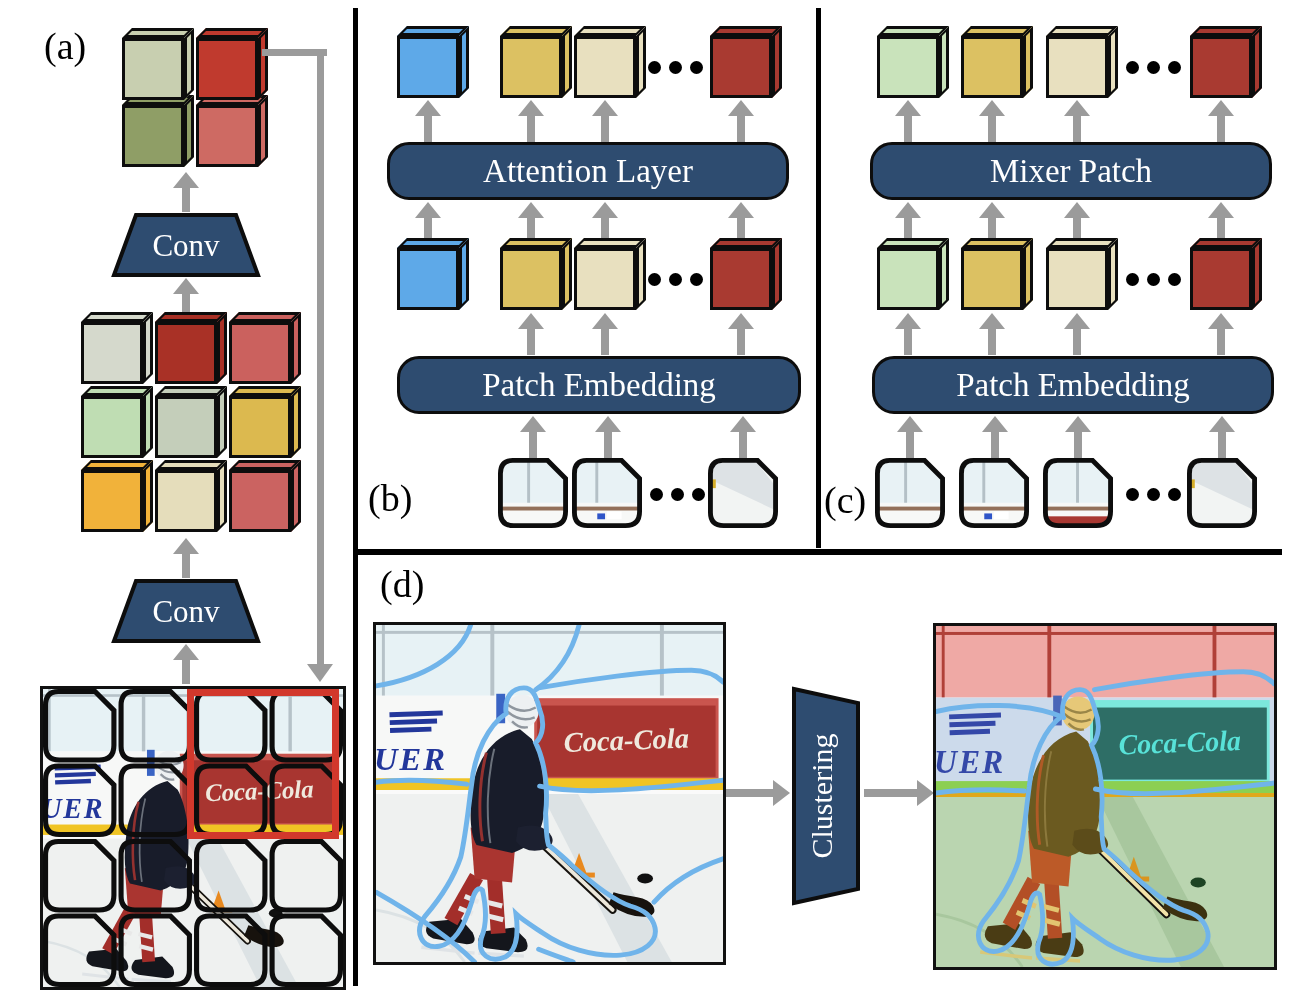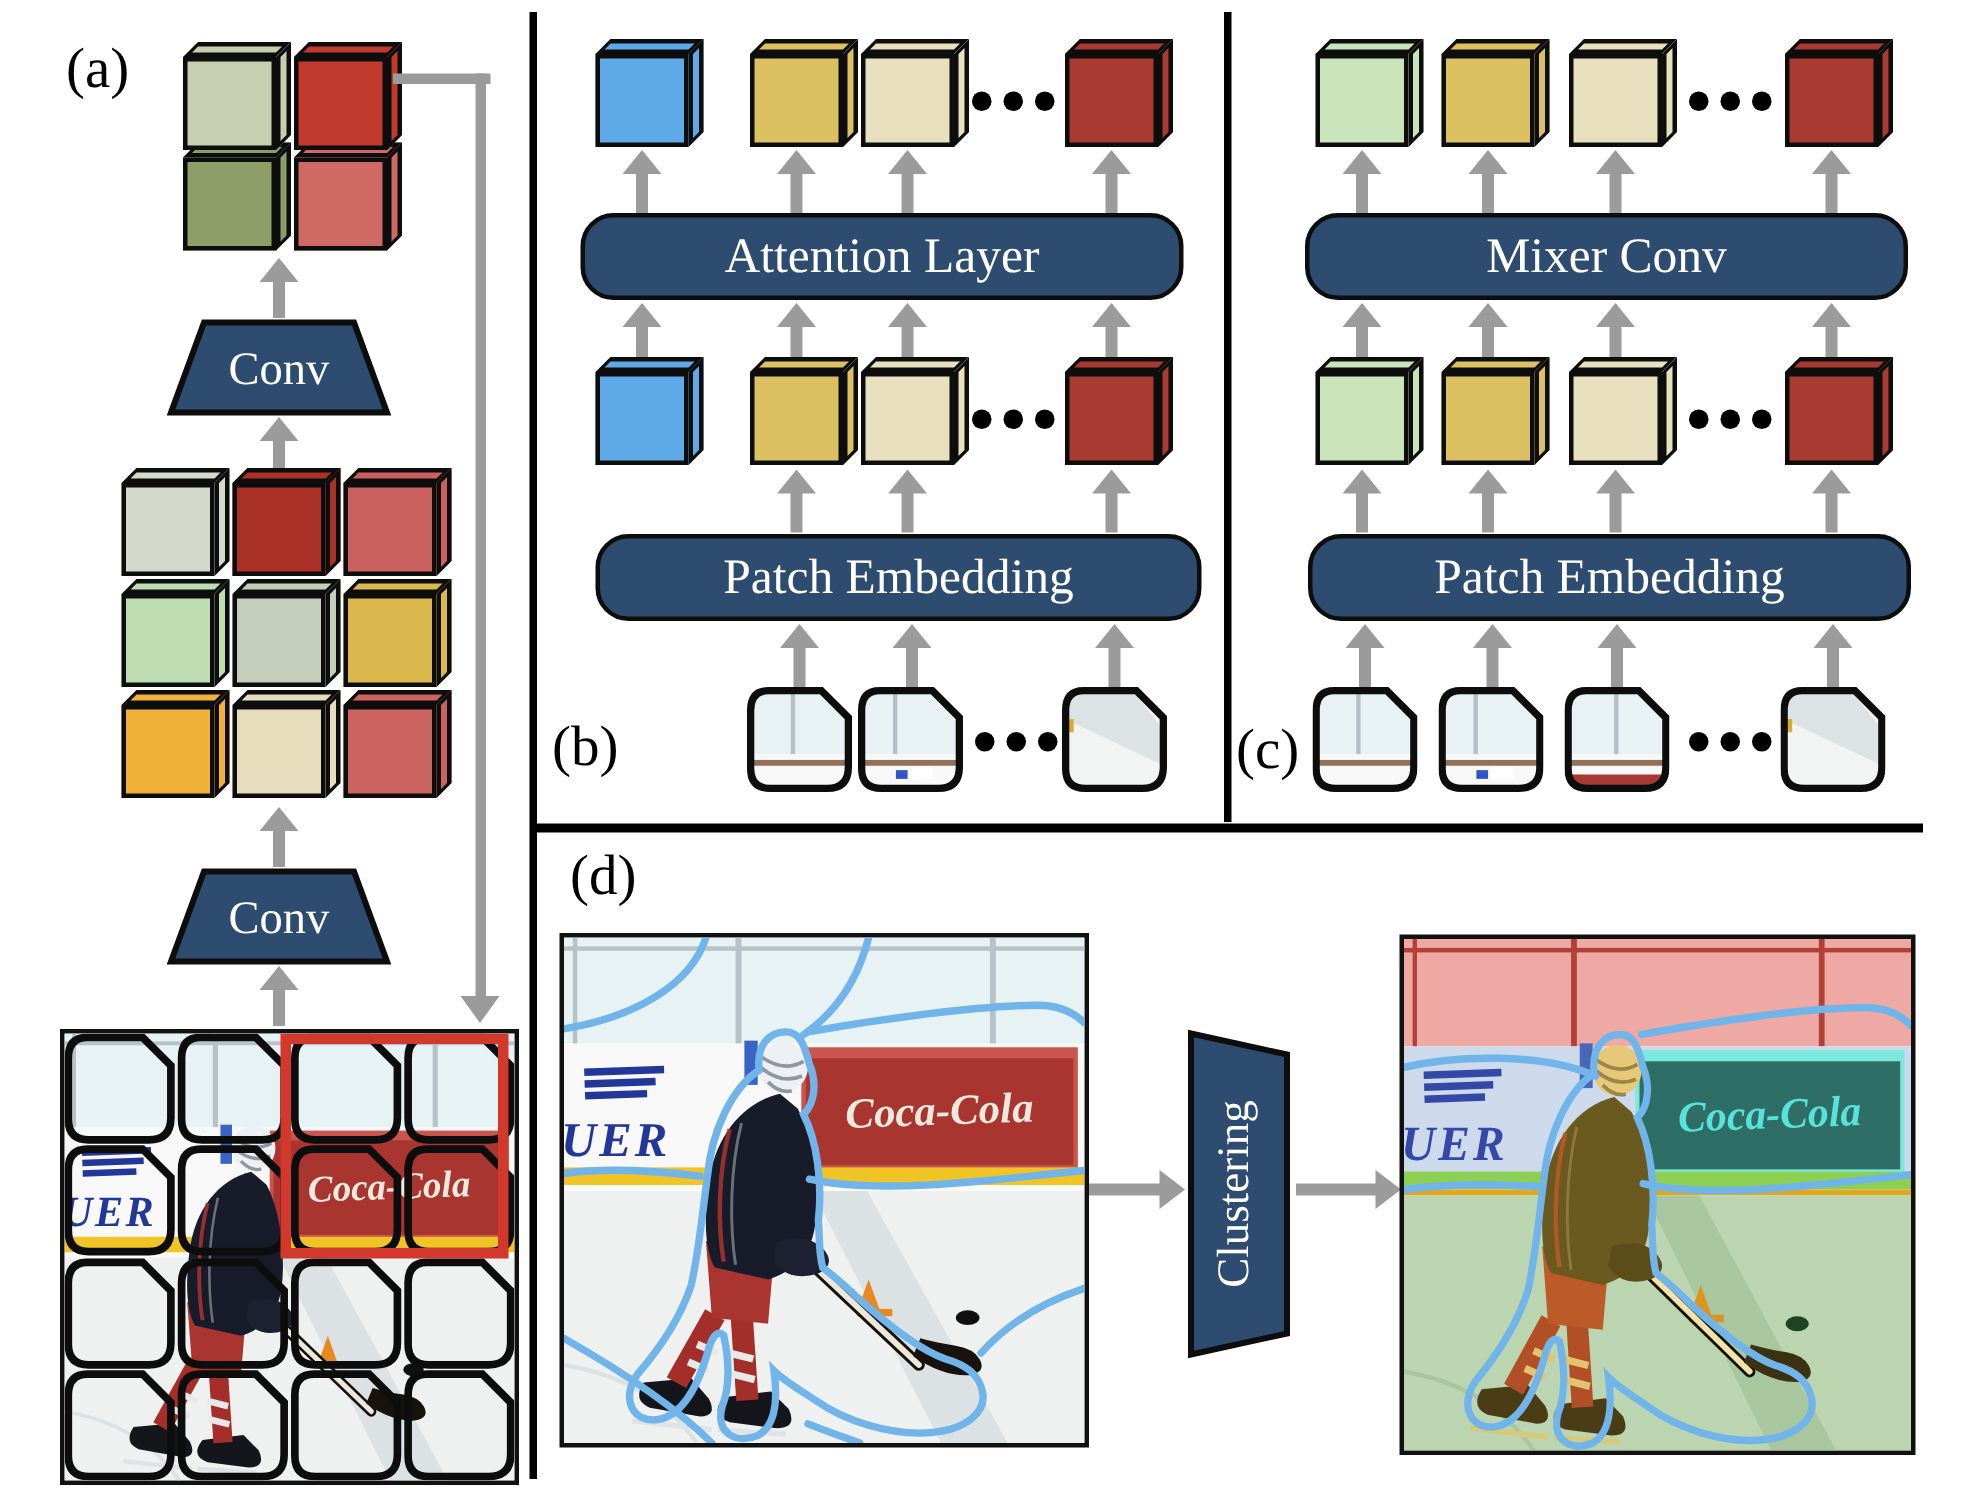--- a/index.html
+++ b/index.html
@@ -307,21 +307,21 @@
       <i></i>
     </div>
   <div class="cube" style="left: 1190px; top: 36px; --c: #a93a31;"></div>
 
   <div class="arr-up" style="left:895px;top:100px;height:42px;"></div>
   <div class="arr-up" style="left:979px;top:100px;height:42px;"></div>
   <div class="arr-up" style="left:1064px;top:100px;height:42px;"></div>
   <div class="arr-up" style="left:1208px;top:100px;height:42px;"></div>
 
   <div class="bar" style="left:870px;top:142px;width:402px;">
-    <span>Mixer Conv</span>
+    <span>Mixer Patch</span>
   </div>
 
   <div class="arr-up" style="left:895px;top:202px;height:42px;"></div>
   <div class="arr-up" style="left:979px;top:202px;height:42px;"></div>
   <div class="arr-up" style="left:1064px;top:202px;height:42px;"></div>
   <div class="arr-up" style="left:1208px;top:202px;height:42px;"></div>
 
   <div class="cube" style="left: 877px; top: 248px; --c: #c9e3bb;"></div>
   <div class="cube" style="left: 961px; top: 248px; --c: #dcc162;"></div>
   <div class="cube" style="left: 1046px; top: 248px; --c: #e8e0bf;"></div>

